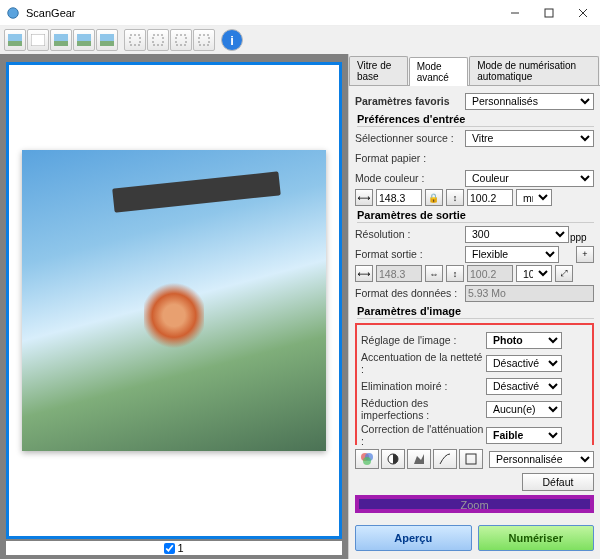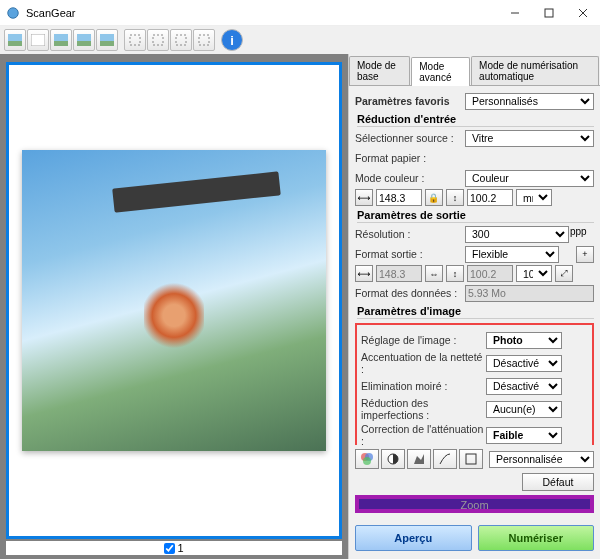--- a/index.html
+++ b/index.html
@@ -137,32 +137,32 @@
       <div class="photo"></div>
     </div>
     <div class="pgcount">
       <input type="checkbox" checked="" style="width: 11px; height: 11px;">
       <span>1</span>
     </div>
   </div>
 
   <div class="rightcol">
     <div class="tabs">
-      <div class="tab">Mode de base</div>
+      <div class="tab">Vitre de base</div>
       <div class="tab active">Mode avancé</div>
       <div class="tab">Mode de numérisation automatique</div>
     </div>
 
     <div class="panel">
       <div class="row">
         <label style="font-weight:bold;">Paramètres favoris</label>
         <div class="ctrl"><select><option>Personnalisés</option></select></div>
       </div>
 
-      <div class="sec">Réduction d'entrée</div>
+      <div class="sec">Préférences d'entrée</div>
       <div class="row">
           <label>Sélectionner source :</label>
           <div class="ctrl"><select><option>Vitre</option></select></div>
         </div>
       <div class="row">
           <label>Format papier :</label>
         </div>
       <div class="row">
           <label>Mode couleur :</label>
           <div class="ctrl"><select><option>Couleur</option></select></div>
@@ -172,21 +172,21 @@
         <input type="text" value="148.3" style="">
         <div class="smbtn">🔒</div>
         <div class="smbtn">↕</div>
         <input type="text" value="100.2" style="">
         <select class="unit"><option>mm</option></select>
       </div>
 
       <div class="sec">Paramètres de sortie</div>
       <div class="row">
           <label>Résolution :</label>
-          <div class="ctrl" style="display:flex;gap:1px;">
+          <div class="ctrl" style="display:flex;gap:1px;align-items:flex-end;">
             <select style="flex:1"><option>300</option></select>
             <span style="width:24px;font-size:10px;">ppp</span>
           </div>
         </div>
       <div class="row">
           <label>Format sortie :</label>
           <div class="ctrl" style="display:flex;gap:17px;">
             <select style="flex:1"><option>Flexible</option></select>
             <div class="smbtn">+</div>
           </div>

